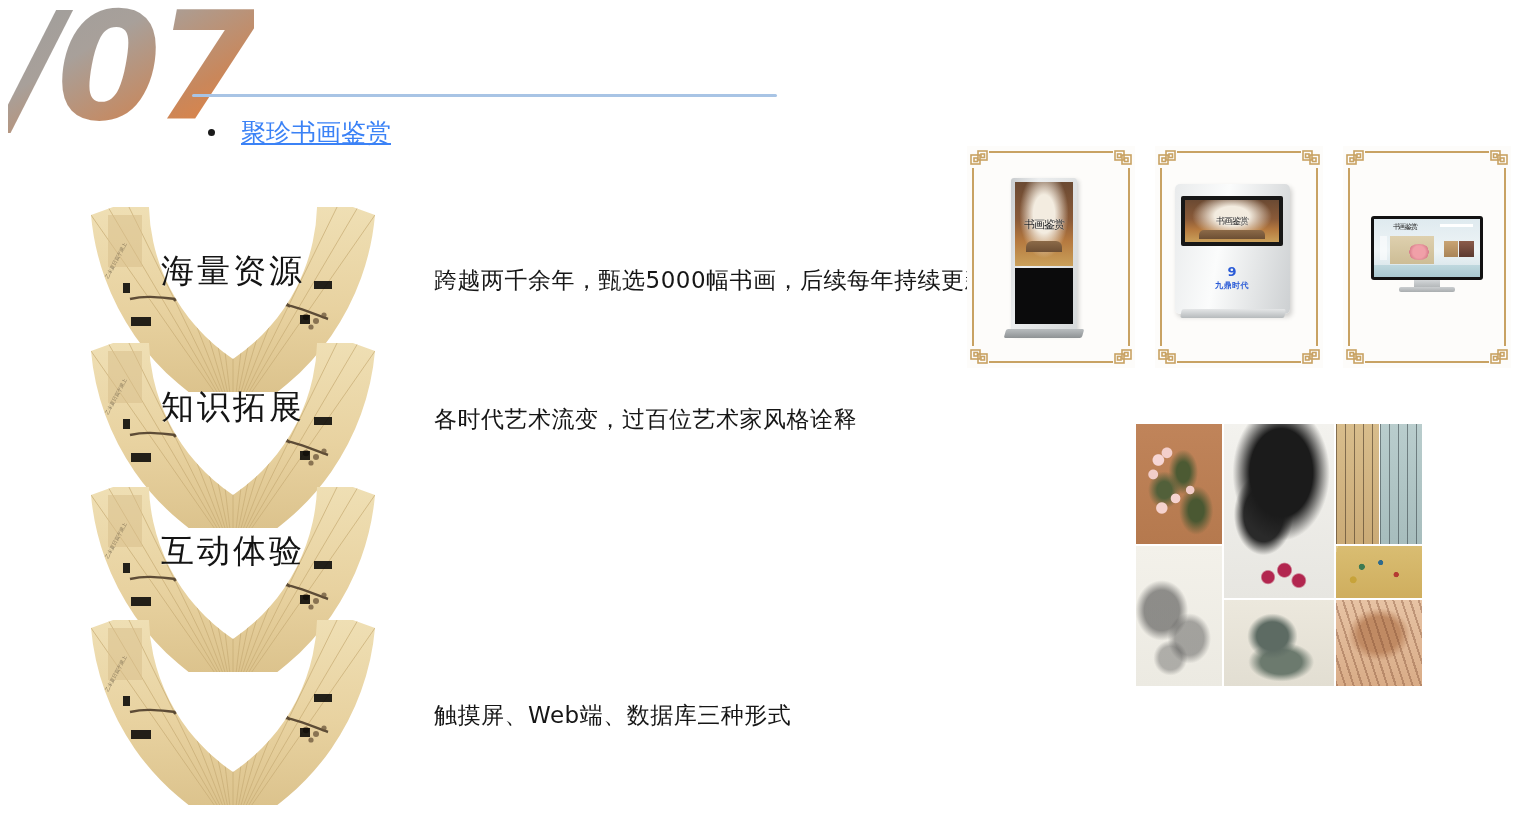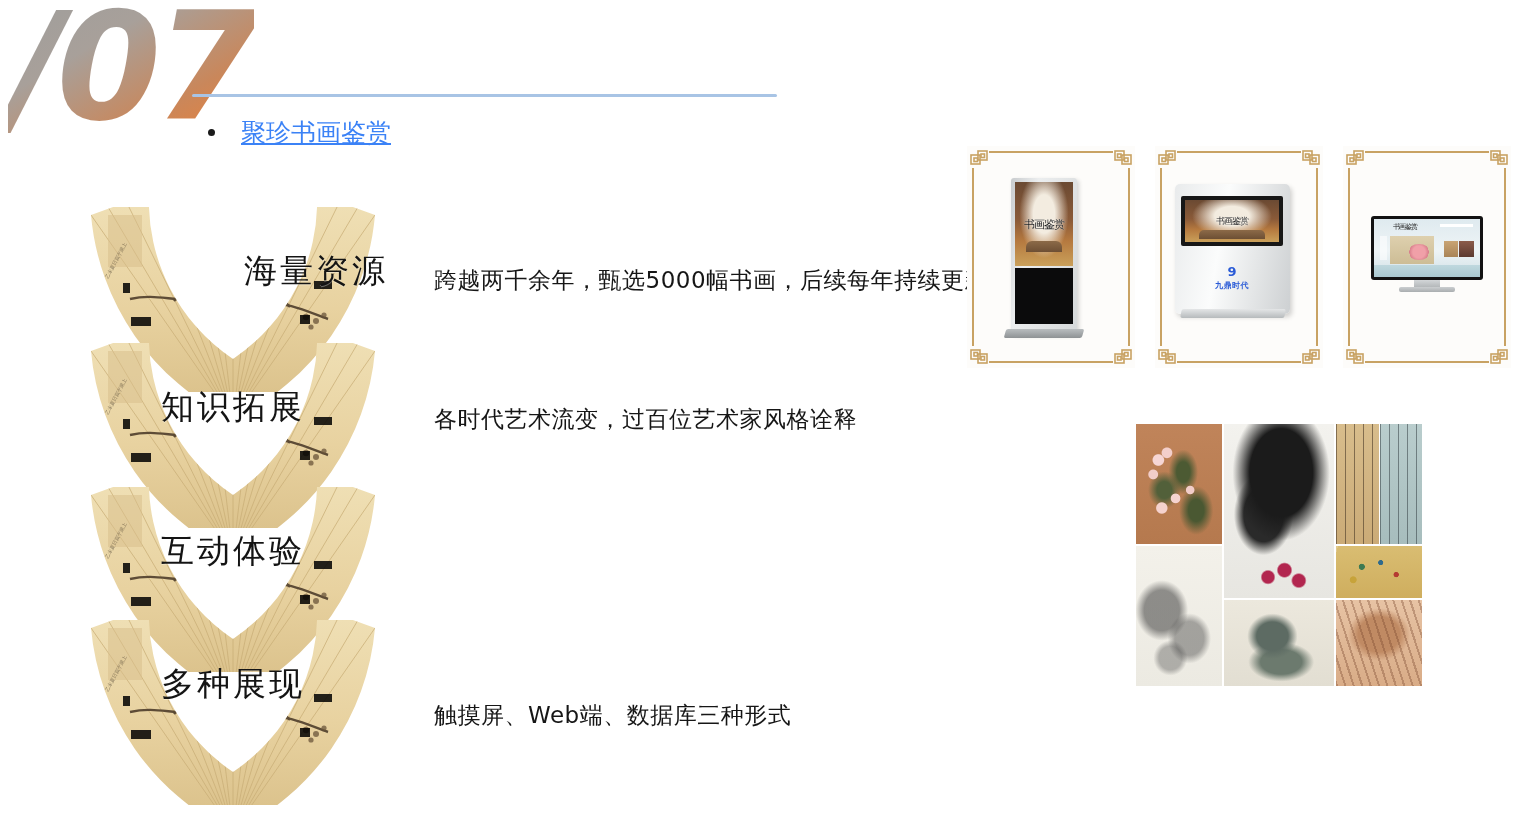--- a/index.html
+++ b/index.html
@@ -200,21 +200,21 @@
         </g>
         <g fill="#3a2f22" opacity=".55" font-size="5">
           <text x="30" y="72" transform="rotate(-62 30 72)">乙未夏日寫于滬上</text>
         </g>
         <rect class="seal" x="45" y="76" width="7" height="10" opacity=".85"></rect>
         <rect class="seal" x="53" y="110" width="20" height="9" opacity=".85"></rect>
         <rect class="seal" x="236" y="74" width="18" height="8" opacity=".85"></rect>
         <rect class="seal" x="222" y="108" width="10" height="9" opacity=".85"></rect>
       </g>
     </svg>
-    <div class="fan-label" style="top:42px;text-align:right;">海量资源</div>
+    <div class="fan-label" style="top:42px;">海量资源</div>
   </div>
 
   <div class="fan-wrap" style="left:78px;top:343px;">
     <svg class="fan-svg" viewBox="0 0 310 185">
       <defs>
         <clipPath id="fc2">
             <path d="M155 330 A 250 250 0 0 1 13 126 L 71 105 A 190 190 0 0 0 155 270 A 190 190 0 0 0 239 105 L 297 126 A 250 250 0 0 1 155 330 Z" transform="translate(0,-118)"></path>
           </clipPath>
         <linearGradient id="fg2" x1="0" y1="0" x2="0" y2="1">
           <stop offset="0" stop-color="#efdfb4"></stop>
@@ -386,21 +386,20 @@
         </g>
         <g fill="#3a2f22" opacity=".55" font-size="5">
           <text x="30" y="72" transform="rotate(-62 30 72)">乙未夏日寫于滬上</text>
         </g>
         <rect class="seal" x="45" y="76" width="7" height="10" opacity=".85"></rect>
         <rect class="seal" x="53" y="110" width="20" height="9" opacity=".85"></rect>
         <rect class="seal" x="236" y="74" width="18" height="8" opacity=".85"></rect>
         <rect class="seal" x="222" y="108" width="10" height="9" opacity=".85"></rect>
       </g>
     </svg>
-    <div class="fan-label" style="top:42px;">多种展现</div>
   </div>
 
   <div class="desc" style="left:434px;top:265px;">跨越两千余年，甄选5000幅书画，后续每年持续更新。</div>
   <div class="desc" style="left:434px;top:404px;"> 各时代艺术流变，过百位艺术家风格诠释</div>
   <div class="desc" style="left:434px;top:700px;">触摸屏、Web端、数据库三种形式</div>
 
   <div class="panel" style="left:967px;top:146px;width:168px;height:222px;">
 
     <div class="frame-line" style="left:22px;top:5px;width:124px;height:2px;"></div>
     <div class="frame-line" style="left:22px;bottom:5px;width:124px;height:2px;"></div>

